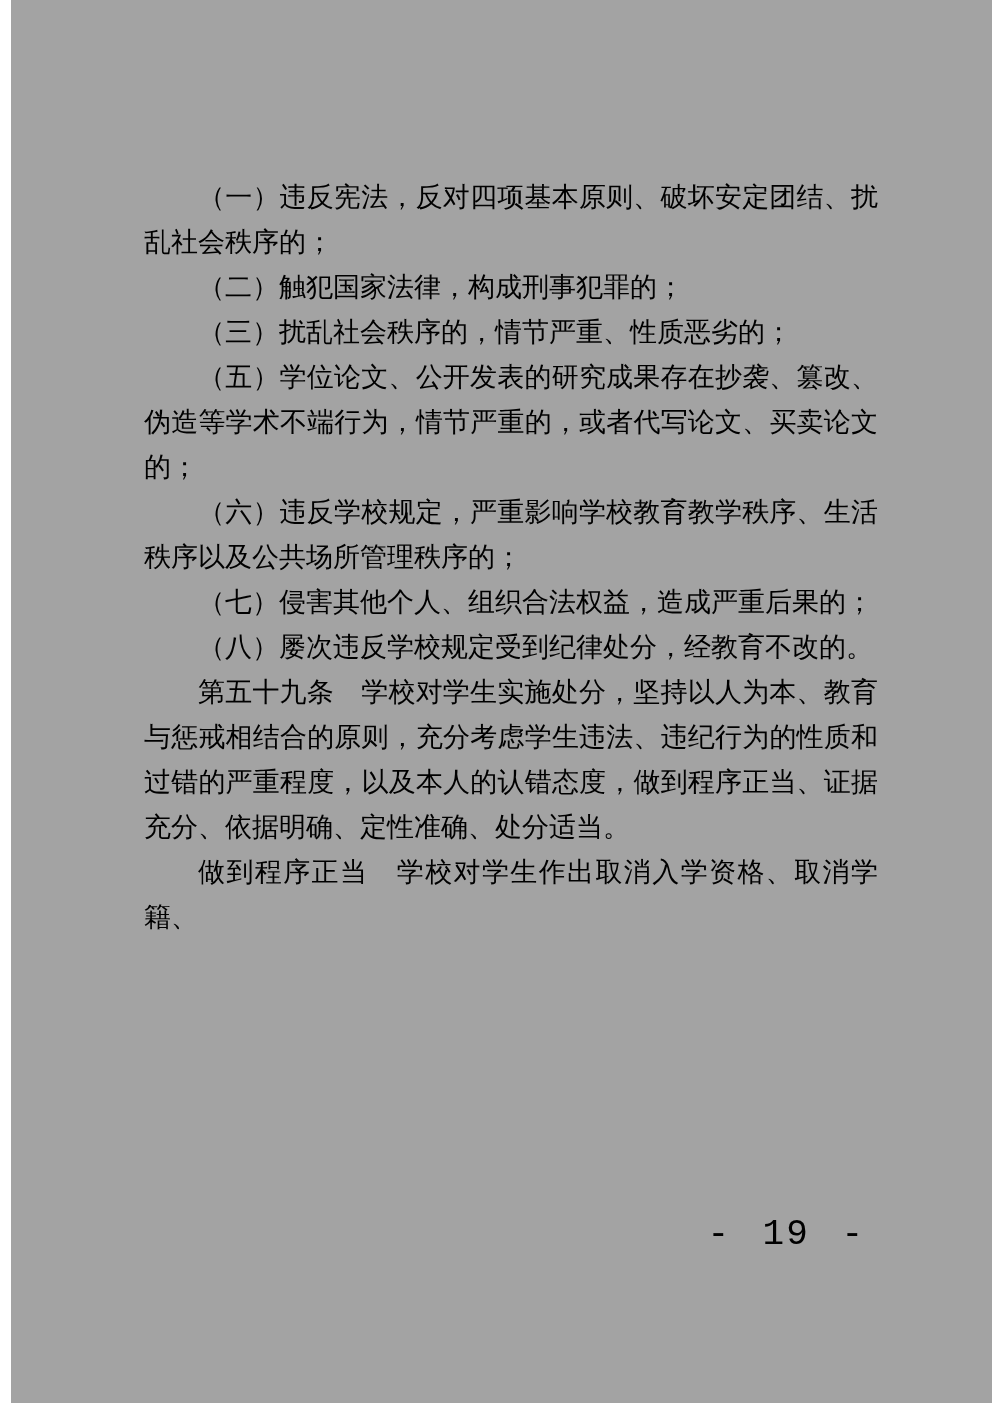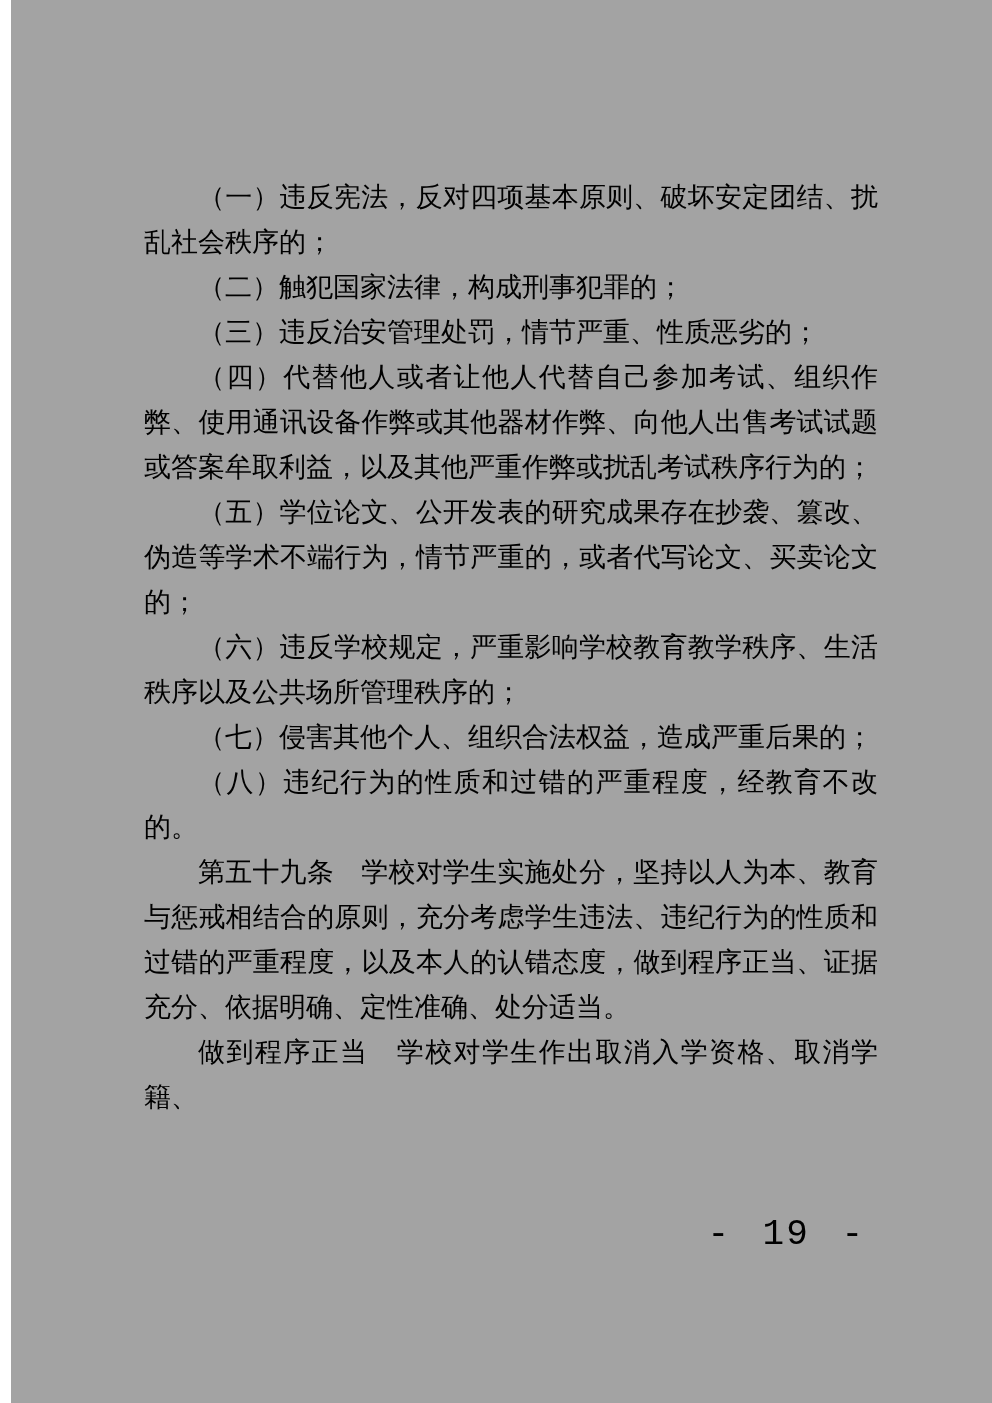--- a/index.html
+++ b/index.html
@@ -45,23 +45,22 @@
     white-space: pre;
   }
 </style>
 </head>
 <body>
 
 <div class="page">
   <div class="body-text">
     <p>（一）违反宪法，反对四项基本原则、破坏安定团结、扰乱社会秩序的；</p>
     <p>（二）触犯国家法律，构成刑事犯罪的；</p>
-    <p>（三）违反治安管理处罚，情节严重、性质恶劣的；</p>
-    <p>（四）代替他人或者让他人代替自己参加考试、组织作弊、使用通讯设备作弊或其他器材作弊、向他人出售考试试题或答案牟取利益，以及其他严重作弊或扰乱考试秩序行为的；</p>
+    <p>（三）扰乱社会秩序的，情节严重、性质恶劣的；</p>
     <p>（五）学位论文、公开发表的研究成果存在抄袭、篡改、伪造等学术不端行为，情节严重的，或者代写论文、买卖论文的；</p>
     <p>（六）违反学校规定，严重影响学校教育教学秩序、生活秩序以及公共场所管理秩序的；</p>
     <p>（七）侵害其他个人、组织合法权益，造成严重后果的；</p>
-    <p>（八）违纪行为的性质和过错的严重程度，经教育不改的。</p>
+    <p>（八）屡次违反学校规定受到纪律处分，经教育不改的。</p>
     <p>第五十九条　学校对学生实施处分，坚持以人为本、教育与惩戒相结合的原则，充分考虑学生违法、违纪行为的性质和过错的严重程度，以及本人的认错态度，做到程序正当、证据充分、依据明确、定性准确、处分适当。</p>
     <p>做到程序正当　学校对学生作出取消入学资格、取消学籍、</p>
   </div>
   <div class="page-number">- 19 -</div>
 </div>
 
 </body></html>

